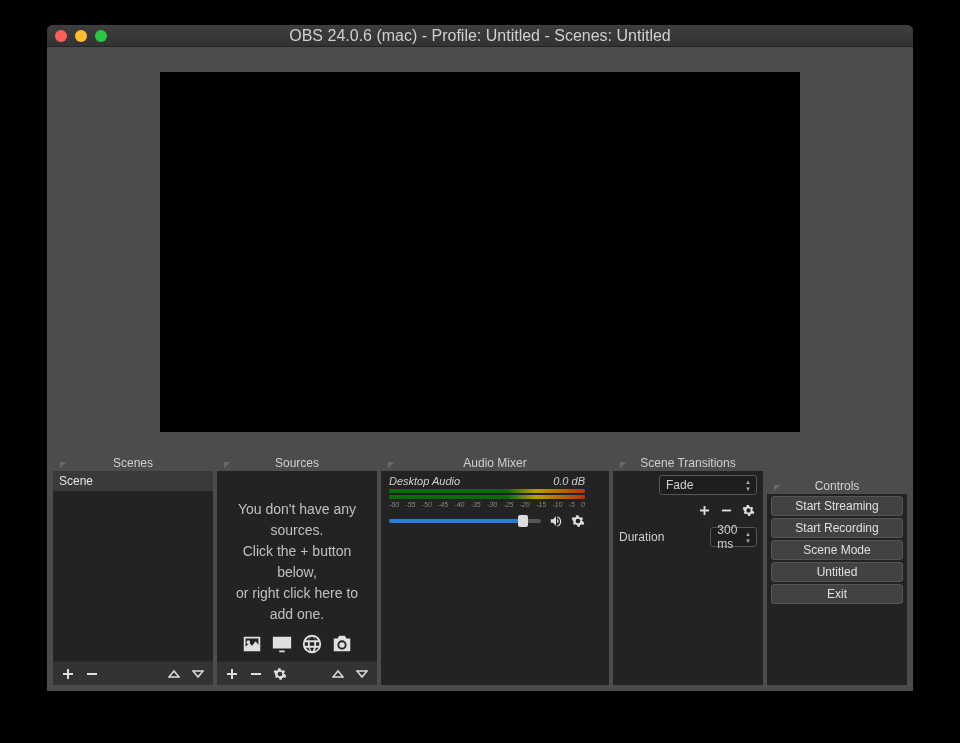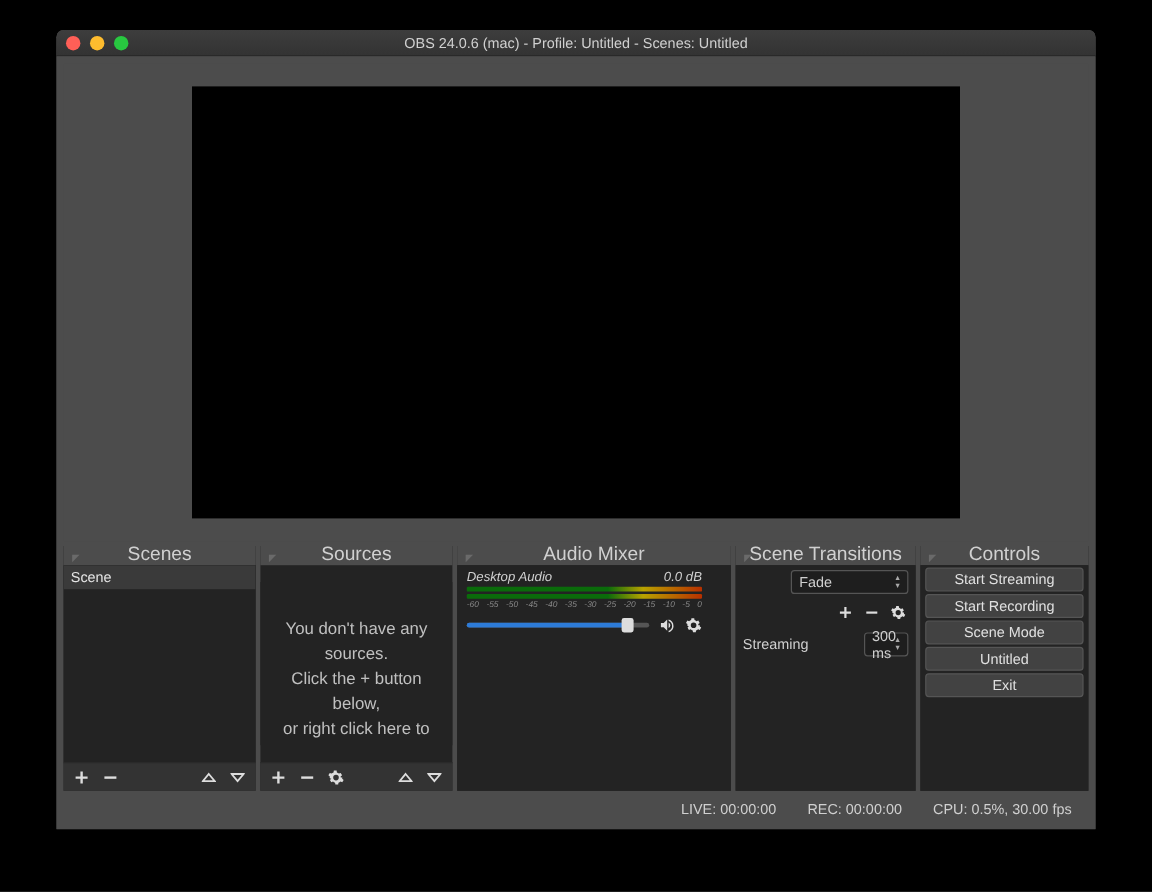--- a/index.html
+++ b/index.html
@@ -2,27 +2,27 @@
 <html><head>
 <meta charset="utf-8">
 <style>
   * { box-sizing: border-box; margin: 0; padding: 0; font-family: -apple-system, "Helvetica Neue", Arial, sans-serif; }
   body { background: #000; width: 960px; height: 743px; overflow: hidden; }
   .window { position: absolute; left: 47px; top: 25px; width: 866px; height: 666px; background: #4c4c4c; border-radius: 6px 6px 0 0; box-shadow: 0 10px 40px rgba(0,0,0,0.6); overflow: hidden; }
   .titlebar { height: 22px; background: linear-gradient(#3d3d3d,#333); display:flex; align-items:center; position:relative; border-bottom:1px solid #222;}
   .traffic { display:flex; gap:8px; margin-left:8px; }
   .dot { width:12px; height:12px; border-radius:50%; }
   .dot.red { background:#ff5f57; } .dot.yellow { background:#febc2e; } .dot.green { background:#28c840; }
-  .title-text { position:absolute; left:0; right:0; text-align:center; color:#d0d0d0; font-size:12px; pointer-events:none;}
+  .title-text { position:absolute; left:0; right:0; text-align:center; color:#d0d0d0; font-size:16px; pointer-events:none;}
   .content { position:absolute; top:22px; left:0; right:0; bottom:0; background:#4c4c4c; padding:6px; display:flex; flex-direction:column; gap:4px;}
   .preview-area { flex: 0 0 398px; background:#4c4c4c; display:flex; align-items:center; justify-content:center; }
   .preview-canvas { width:640px; height:360px; background:#000; }
   .panels { flex:1; display:flex; gap:4px; min-height:0; }
   .panel { background:#232323; display:flex; flex-direction:column; position:relative; }
-  .panel-header { height:16px; color:#d0d0d0; font-size:16px; text-align:center; line-height:16px; background:#4c4c4c; position:relative;}
+  .panel-header { height:16px; color:#d0d0d0; font-size:12px; text-align:center; line-height:16px; background:#4c4c4c; position:relative;}
   .panel-header .grip { position:absolute; left:2px; top:2px; width:10px; height:10px; opacity:0.5;}
   .panel-header .grip::before{content:"◢";font-size:8px;color:#888;position:absolute;transform:rotate(180deg);}
   .panel-body { flex:1; background:#232323; overflow:hidden; position:relative;}
   .panel-footer { height:24px; background:#333; display:flex; align-items:center; padding:0 4px; gap:2px; border-top:1px solid #2a2a2a;}
   .tool-btn { width:22px; height:20px; color:#d0d0d0; display:flex; align-items:center; justify-content:center; font-size:14px; cursor:pointer; border-radius:2px;}
   .tool-spacer{flex:1;}
   .scene-item { background:#3a3a3a; color:#e5e5e5; font-size:12px; padding:3px 6px; }
   .sources-empty { color:#c0c0c0; font-size:14px; text-align:center; padding:28px 10px 8px; line-height:1.5;}
   .sources-icons { display:flex; justify-content:center; gap:8px; margin-top:8px;}
   .sources-icons svg { width:22px; height:22px; fill:#e0e0e0; }
@@ -40,21 +40,21 @@
   .trans-body { padding:4px 6px; color:#d0d0d0; font-size:12px;}
   .combo { background:#1e1e1e; border:1px solid #555; border-radius:3px; height:20px; display:flex; align-items:center; padding:0 6px; position:relative;margin-left:40px;}
   .combo .stepper { position:absolute; right:2px; top:0; bottom:0; width:12px; display:flex; flex-direction:column; justify-content:center; color:#aaa; font-size:7px; line-height:7px; text-align:center;}
   .trans-tools { display:flex; justify-content:flex-end; gap:4px; margin:6px 0 8px;}
   .trans-tools .tool-btn{width:18px;height:18px;}
   .dur-row { display:flex; align-items:center; gap:6px;}
   .dur-input { flex:1; }
   .controls-body { padding:2px 4px; display:flex; flex-direction:column; gap:2px;}
   .ctrl-btn { background:#424242; color:#e0e0e0; font-size:12px; height:20px; display:flex; align-items:center; justify-content:center; border:1px solid #555; border-radius:3px; cursor:pointer;}
   .statusbar { height:22px; display:flex; align-items:center; justify-content:flex-end; gap:26px; padding:0 14px; color:#d0d0d0; font-size:12px;}
-  .p-scenes{flex:0 0 160px;} .p-sources{flex:0 0 160px;gap:14px;} .p-mixer{flex:1;} .p-trans{flex:0 0 150px;} .p-controls{flex:0 0 140px;}
+  .p-scenes{flex:0 0 160px;} .p-sources{flex:0 0 160px;} .p-mixer{flex:1;} .p-trans{flex:0 0 150px;} .p-controls{flex:0 0 140px;margin-top:23px;}
   svg{display:block;}
 </style>
 </head>
 <body>
 
 <div class="window">
   <div class="titlebar">
     <div class="traffic">
       <div class="dot red"></div>
       <div class="dot yellow"></div>
@@ -226,40 +226,35 @@
                   <rect x="1" y="5" width="10" height="2" fill="#ddd"></rect>
                 </svg>
               </div>
             <div class="tool-btn">
                 <svg width="13" height="13" viewBox="0 0 24 24" fill="#ddd">
                   <path d="M12 8a4 4 0 100 8 4 4 0 000-8zm9 4c0 .6-.1 1.1-.2 1.7l2.1 1.6-2 3.4-2.5-1a7 7 0 01-2.9 1.7l-.4 2.6h-4l-.4-2.6a7 7 0 01-2.9-1.7l-2.5 1-2-3.4 2.1-1.6C3.1 13.1 3 12.6 3 12s.1-1.1.2-1.7L1.1 8.7l2-3.4 2.5 1a7 7 0 012.9-1.7L8.9 2h4l.4 2.6a7 7 0 012.9 1.7l2.5-1 2 3.4-2.1 1.6c.1.6.2 1.1.2 1.7z"></path>
                 </svg>
               </div>
           </div>
           <div class="dur-row">
-            <span>Streaming</span>
+            <span>Duration</span>
             <div class="combo dur-input">
               <span>300 ms</span>
               <div class="stepper">▴<br>▾</div>
             </div>
           </div>
         </div>
       </div>
 
       <div class="panel p-controls">
         <div class="panel-header"><span class="grip"></span><span>Controls</span></div>
         <div class="panel-body controls-body">
           <div class="ctrl-btn">Start Streaming</div>
           <div class="ctrl-btn">Start Recording</div>
           <div class="ctrl-btn">Scene Mode</div>
           <div class="ctrl-btn">Untitled</div>
           <div class="ctrl-btn">Exit</div>
         </div>
       </div>
     </div>
 
-    <div class="statusbar">
-      <span>LIVE: 00:00:00</span>
-      <span>REC: 00:00:00</span>
-      <span>CPU: 0.5%, 30.00 fps</span>
-    </div>
   </div>
 </div>
 
 </body></html>

